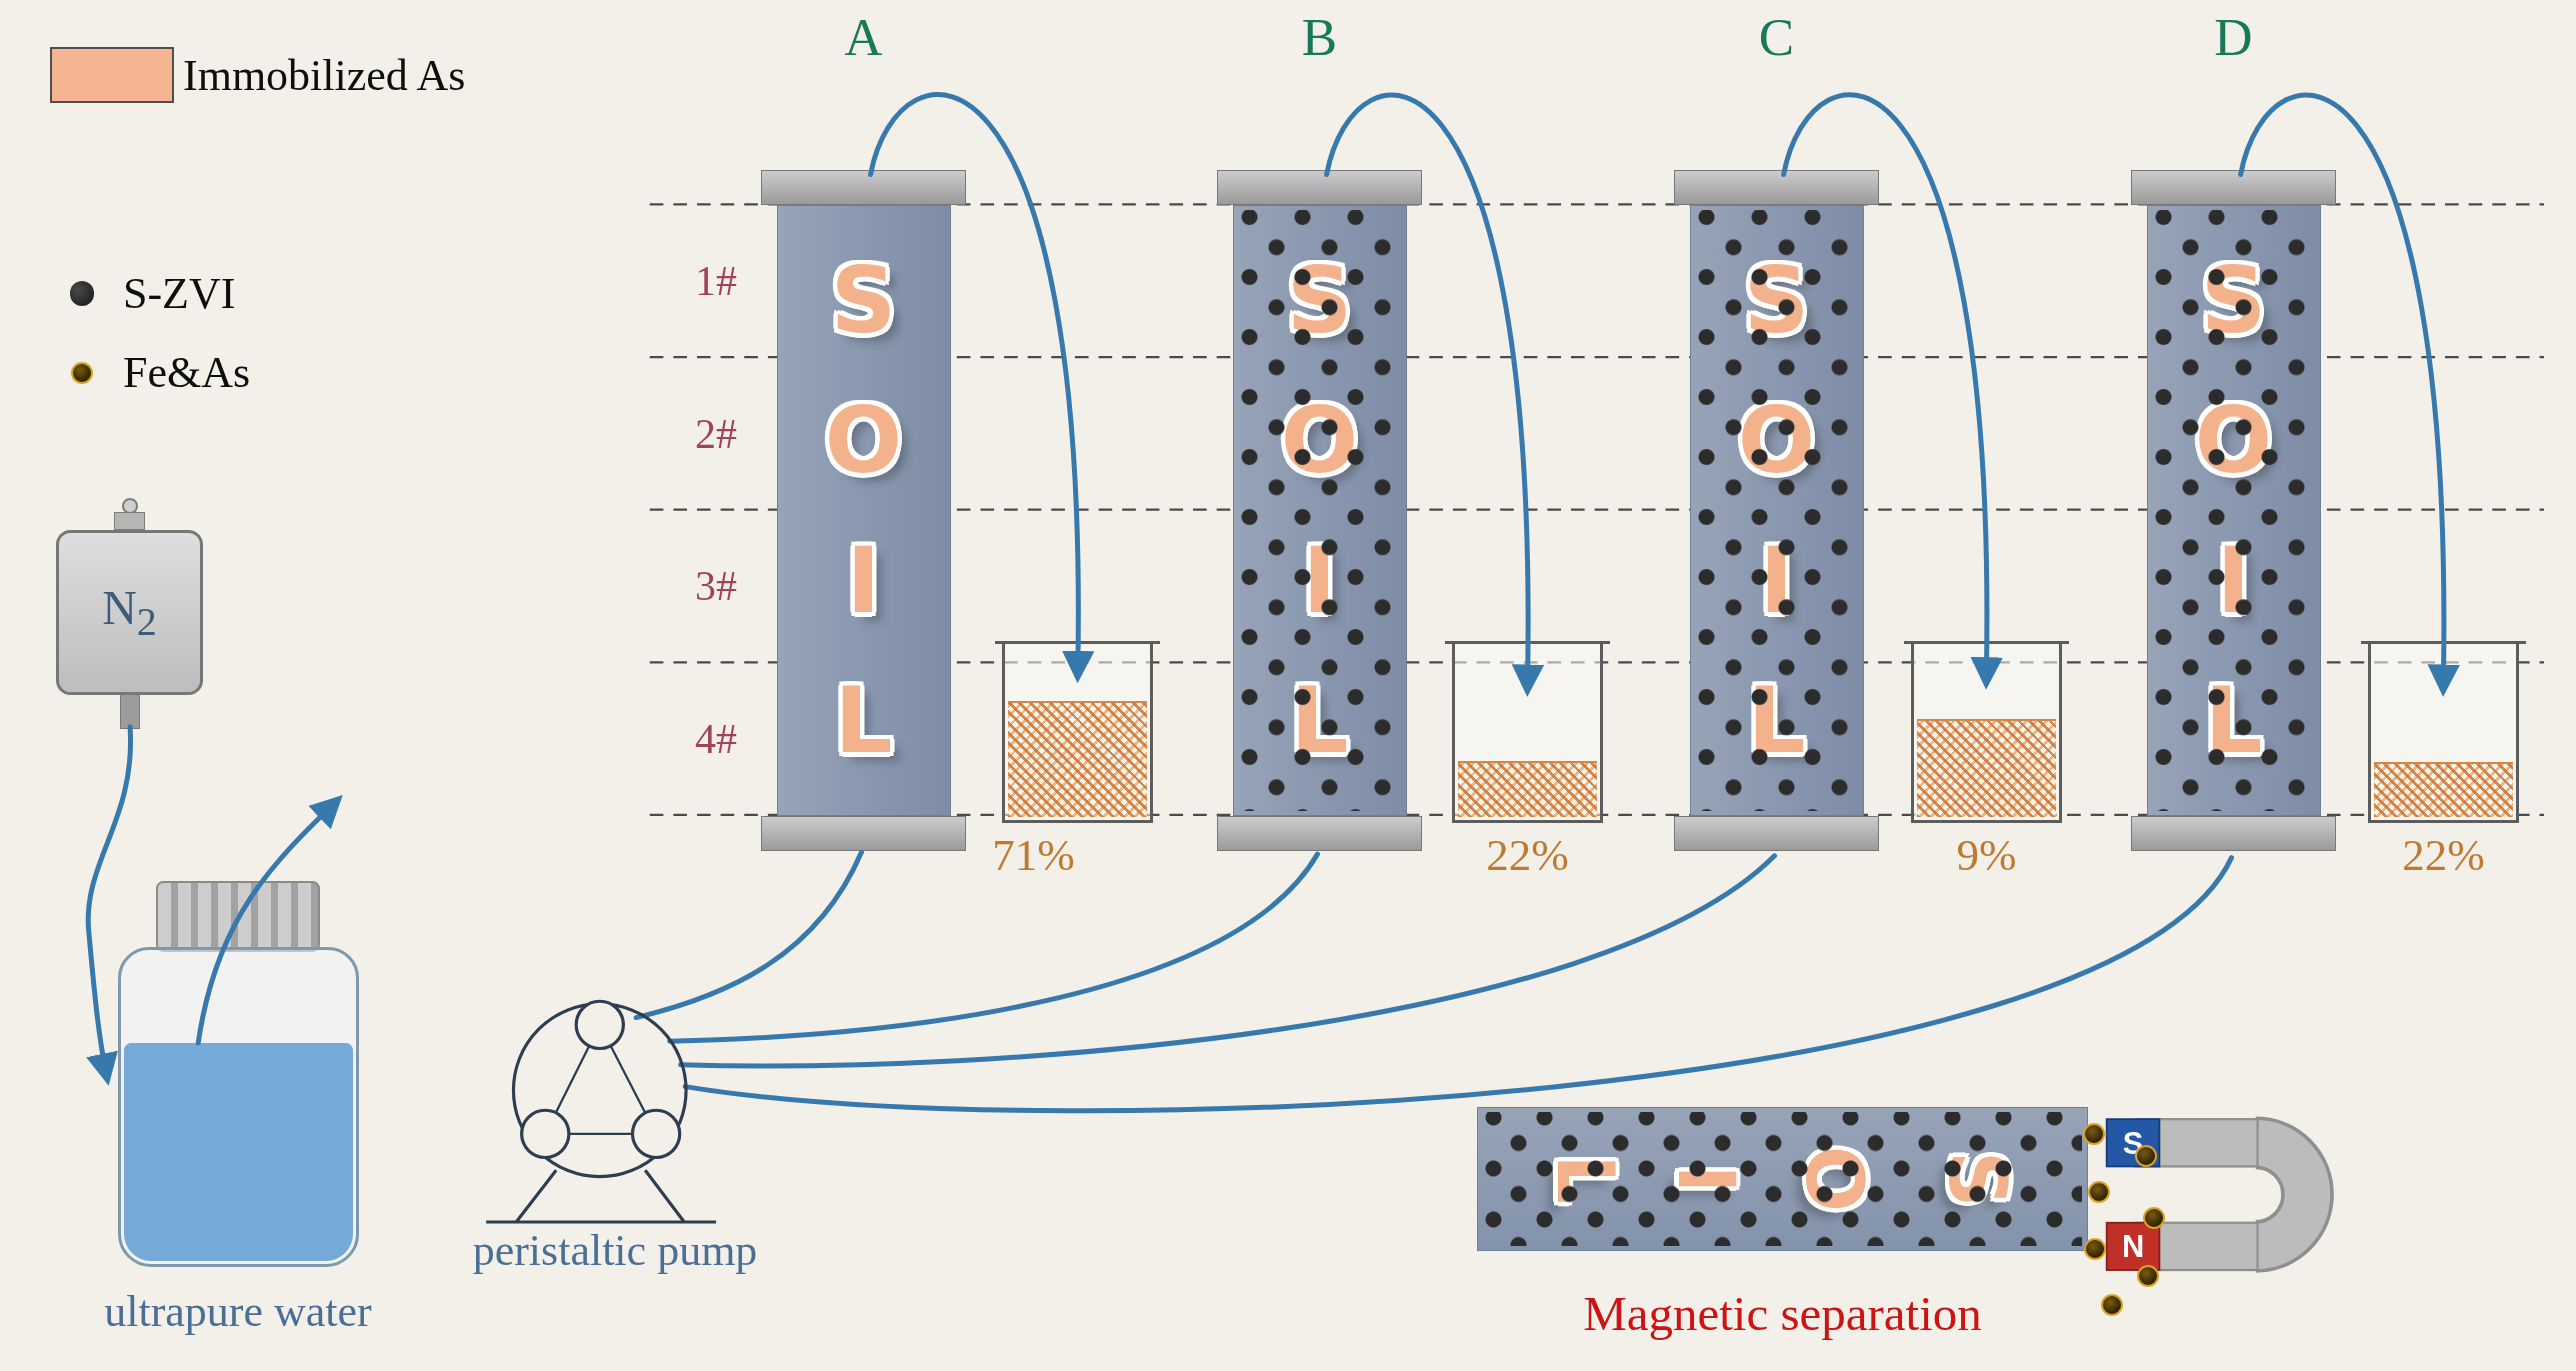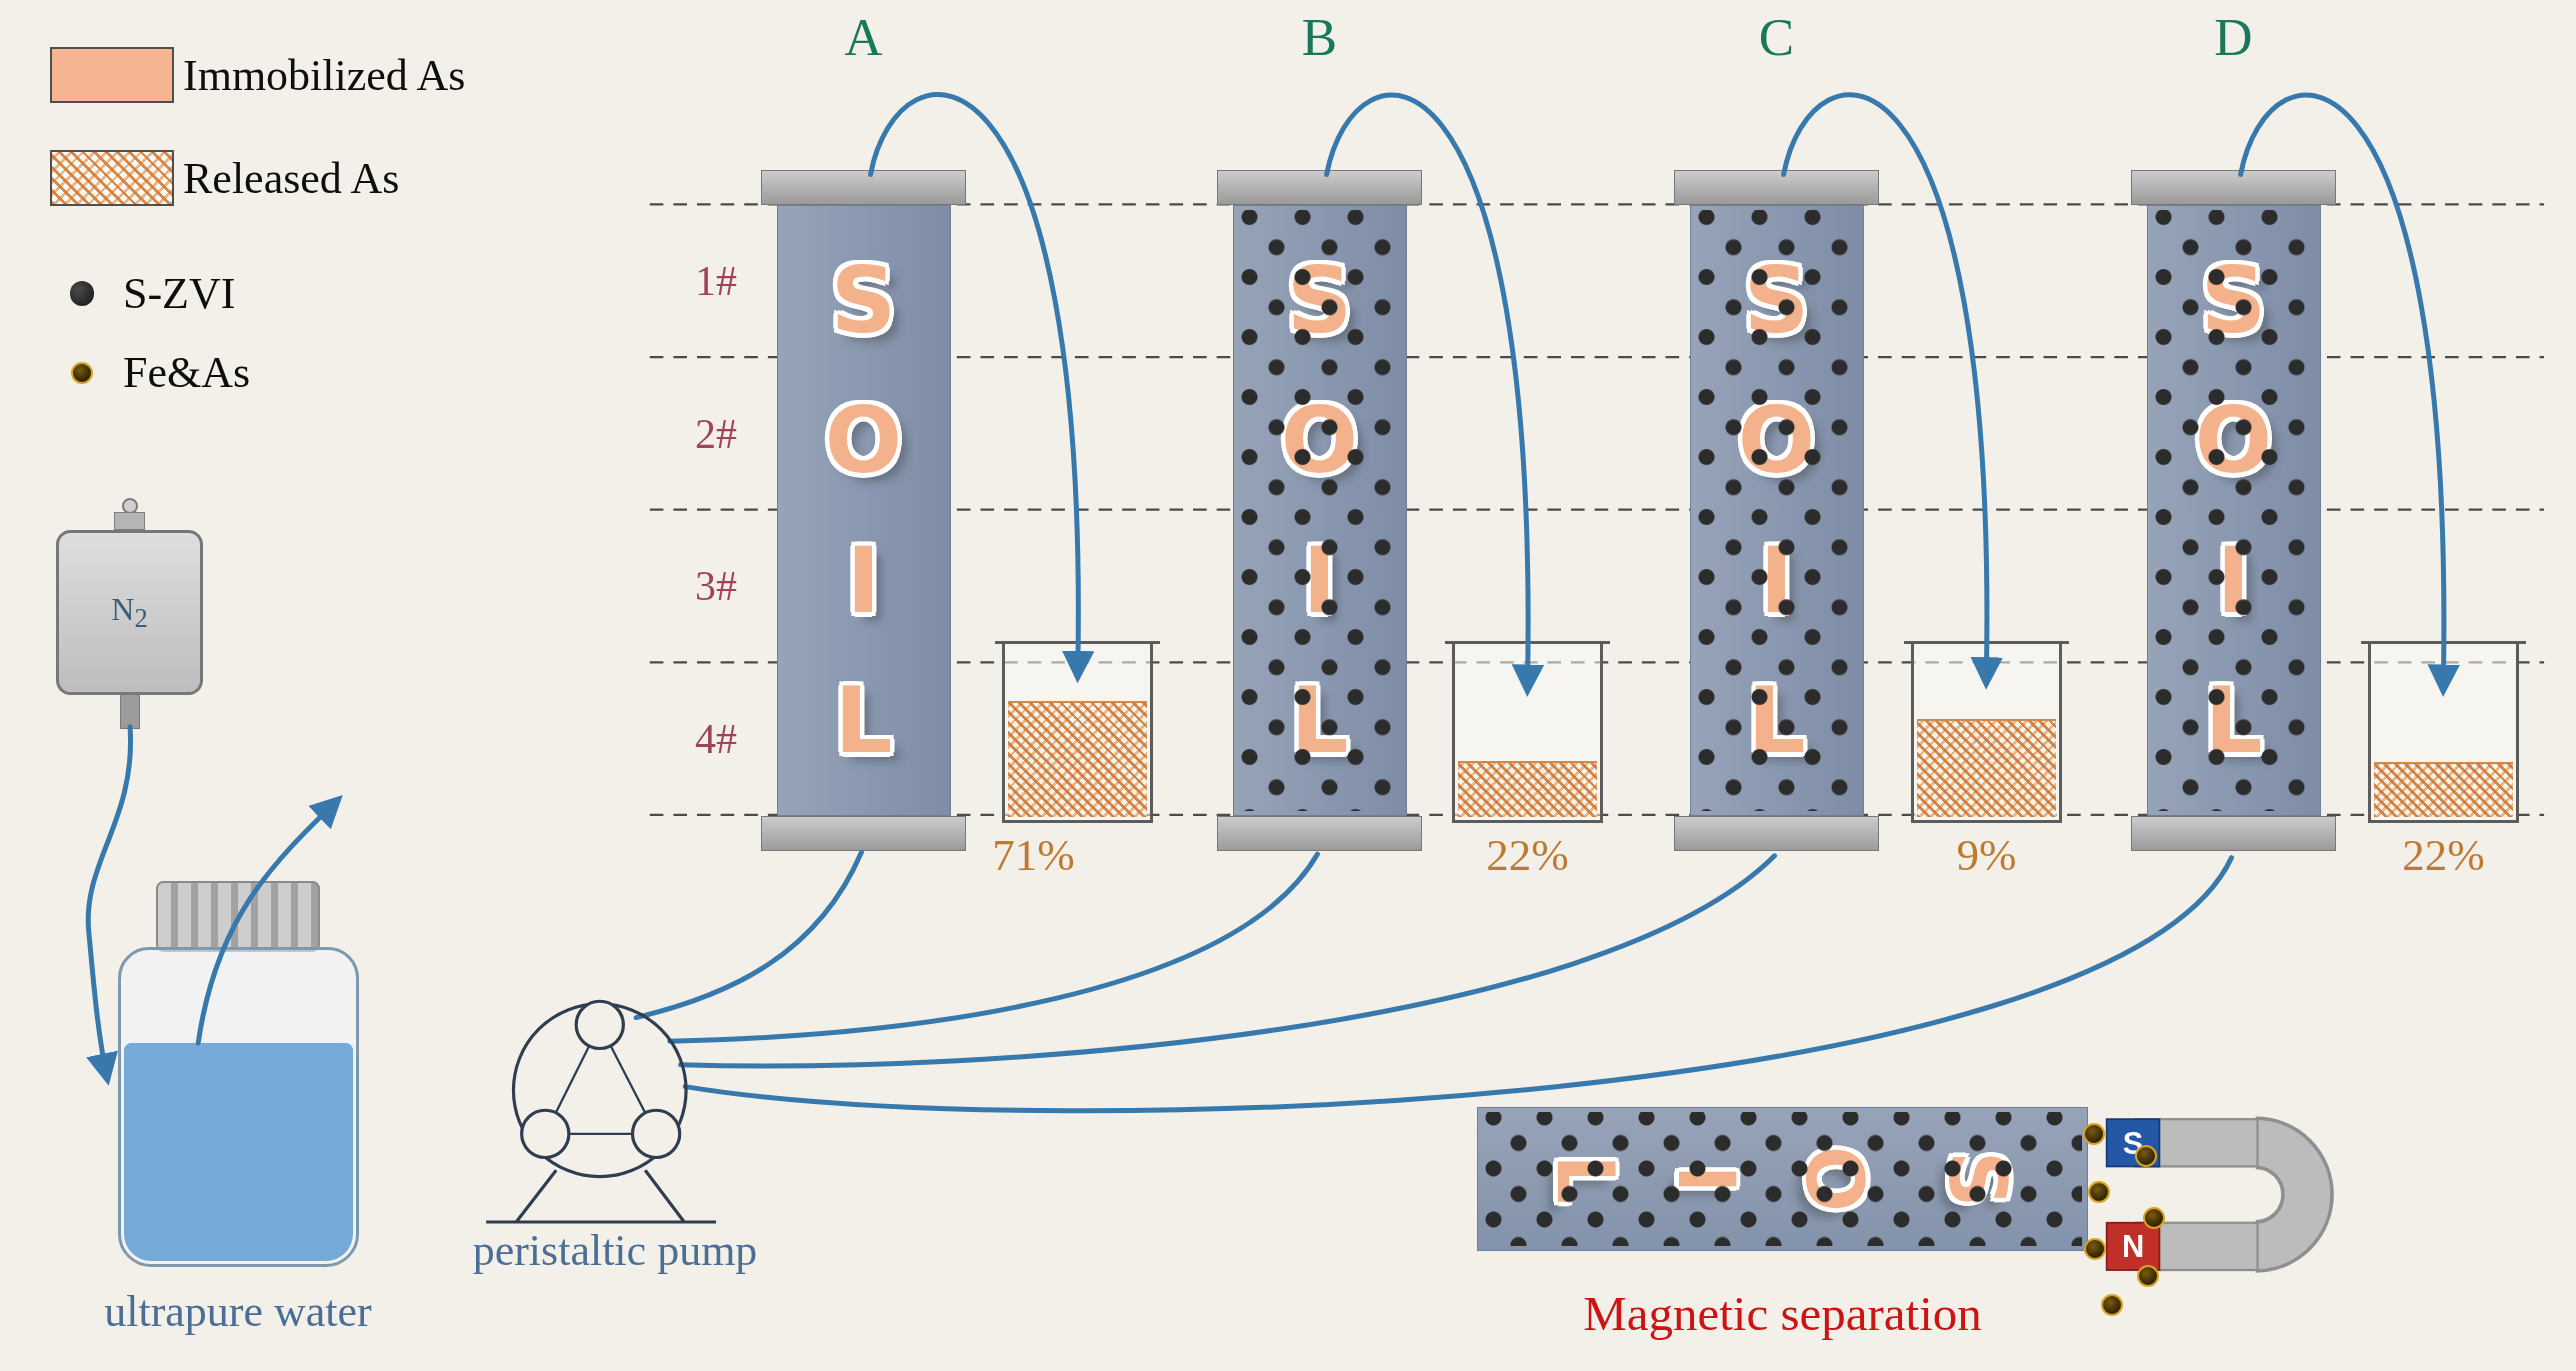--- a/index.html
+++ b/index.html
@@ -47,21 +47,21 @@
   .liquid{position:absolute;left:2.7px;right:2.7px;bottom:2.7px;border-top:2.7px solid #cf8a4a;
     background:repeating-linear-gradient(45deg,rgba(205,110,40,.8) 0 2.7px,transparent 2.7px 7.3px),
                repeating-linear-gradient(-45deg,rgba(205,110,40,.45) 0 2.7px,transparent 2.7px 7.3px),
                #fbf3e6}
   .percent{position:absolute;top:829px;width:151px;text-align:center;font-size:45px;color:#bf7a2f;z-index:5}
 
   
   .gas-box{position:absolute;left:56px;top:530px;width:147px;height:165px;border:3.2px solid #777;
     border-radius:14.5px;background:linear-gradient(#dedede,#bdbdbd);z-index:2;
     display:flex;align-items:center;justify-content:center}
-  .gas-label{font-size:32px;color:#3d5c7a}
+  .gas-label{font-size:48px;color:#3d5c7a}
   .gas-ring{position:absolute;left:122px;top:498px;width:16.4px;height:16.4px;border:2.7px solid #7d7d7d;border-radius:50%;background:#cfcfcf;z-index:2}
   .gas-knob{position:absolute;left:114px;top:512px;width:31px;height:18px;background:#b5b5b5;border:1.8px solid #7d7d7d;z-index:2}
   .gas-nozzle{position:absolute;left:120px;top:694px;width:20px;height:35px;background:#9c9c9c;border:1.8px solid #7a7a7a;z-index:2}
   .bottle-cap{position:absolute;left:156px;top:881px;width:164px;height:71px;border:2.7px solid #8a8a8a;border-radius:7.3px;
     background:repeating-linear-gradient(90deg,#cdcdcd 0 12.7px,#a2a2a2 12.7px 20px);z-index:2}
   .bottle-body{position:absolute;left:118px;top:947px;width:241px;height:320px;border:3.2px solid #7e99ad;
     border-radius:31px 31px 33px 33px;background:rgba(240,244,247,.55);z-index:2;overflow:hidden}
   .bottle-water{position:absolute;left:2.7px;right:2.7px;bottom:2.7px;height:218px;background:#74a9d8;border-radius:7.3px 7.3px 27px 27px}
   .caption{position:absolute;text-align:center;font-size:44px;color:#4a6e96;z-index:5;white-space:nowrap}
 
@@ -87,24 +87,20 @@
       <line x1="715" y1="561" x2="2800" y2="561"></line>
       <line x1="715" y1="729" x2="2800" y2="729"></line>
       <line x1="715" y1="897" x2="2800" y2="897"></line>
     </g>
   </svg>
 
   <div class="legend-row" style="top:47px">
     <div class="swatch solid"></div>
     <div class="legend-label">Immobilized As</div>
   </div>
-  <div class="legend-row" style="top:150px">
-    <div class="swatch hatch"></div>
-    <div class="legend-label">Released As</div>
-  </div>
   <div class="legend-row" style="top:268px">
     <div class="dot-slot">
         <div class="szvi-dot"></div>
       </div>
     <div class="legend-label">S-ZVI</div>
   </div>
   <div class="legend-row" style="top:347px">
     <div class="dot-slot">
         <div class="gold-dot"></div>
       </div>

